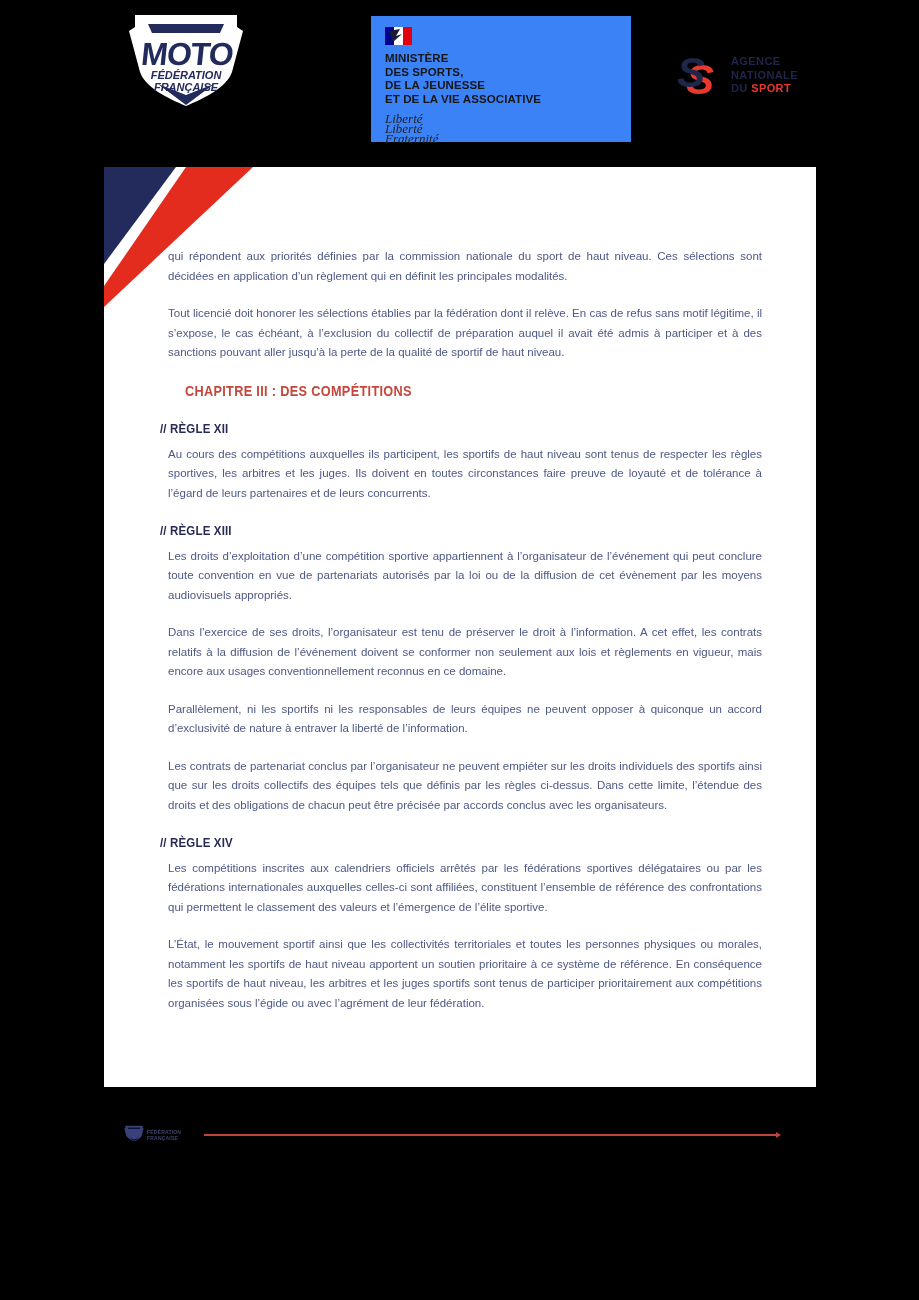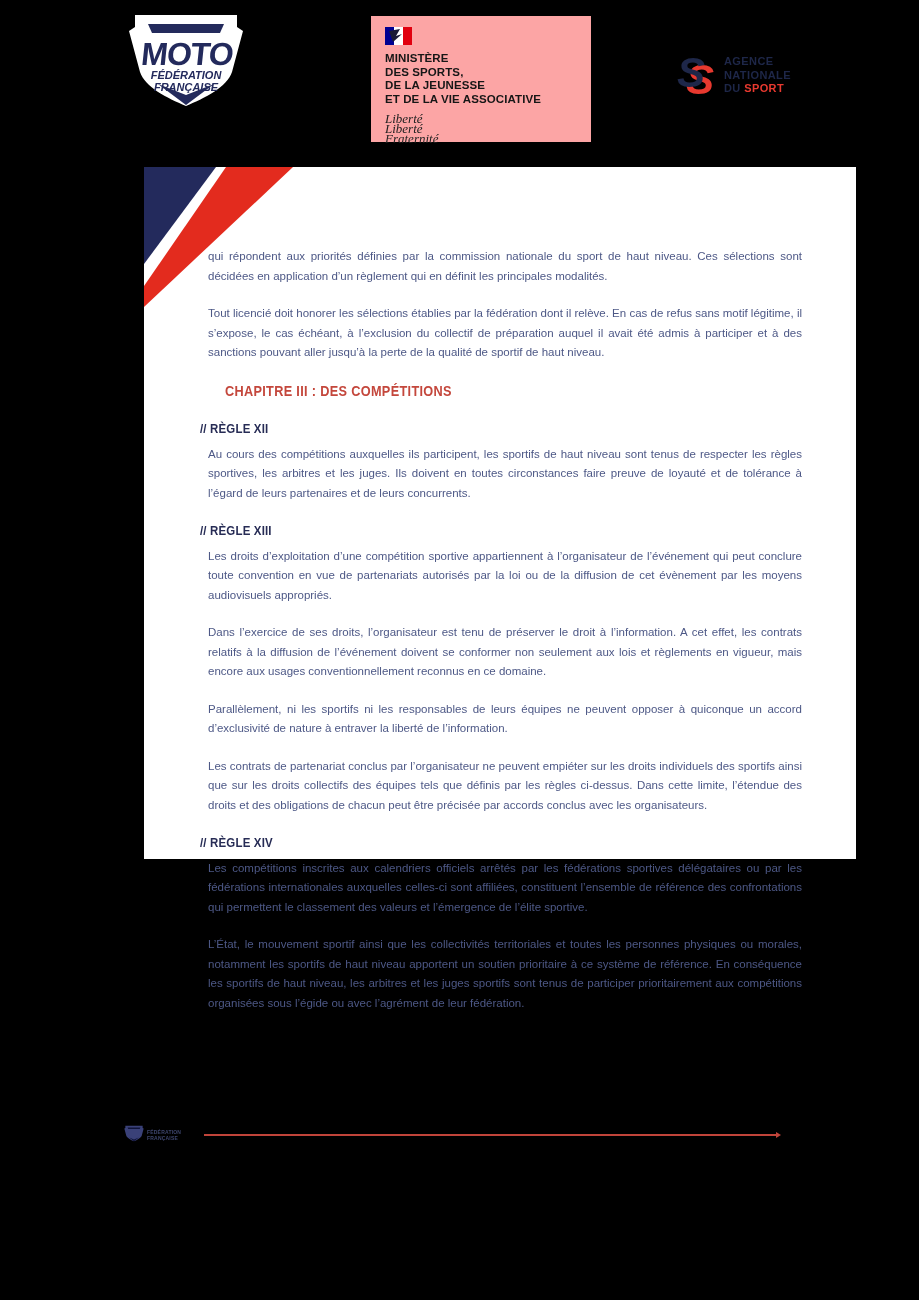--- a/index.html
+++ b/index.html
@@ -4,46 +4,45 @@
 <style>
   html,body { margin:0; padding:0; background:#000; }
   .stage {
     position:relative; width:919px; height:1300px; background:#000;
     font-family:"Liberation Sans", sans-serif; overflow:hidden;
   }
 
   
   .moto-logo { position:absolute; left:127px; top:12px; }
   .ministry-box {
-    position:absolute; left:371px; top:16px; width:220px; height:126px;
-    background:#fca5a5;
+    position:absolute; left:371px; top:16px; width:260px; height:126px;
+    background:#3b82f6;
   }
   .ministry-flag { position:absolute; left:14px; top:11px; }
   .ministry-lines {
     position:absolute; left:14px; top:36px;
     font-weight:bold; color:#161616; font-size:11.5px; line-height:13.5px;
     letter-spacing:0.1px; white-space:nowrap;
   }
   .ministry-motto {
     position:absolute; left:14px; top:98px;
     font-family:"Liberation Serif", serif; font-style:italic;
     font-size:13px; line-height:10px; color:#222;
   }
   .ans-logo { position:absolute; left:676px; top:44px; display:flex; }
   .ans-text {
-    padding-top:11px; font-weight:bold; font-size:11px;
+    margin-left:7px; padding-top:11px; font-weight:bold; font-size:11px;
     line-height:13.5px; color:#1e2749; letter-spacing:0.4px; white-space:nowrap;
   }
   .ans-accent { color:#e8392f; }
 
   
   .page {
-    position:absolute; left:104px; top:167px; width:712px; height:692px;
+    position:absolute; left:104px; top:167px; width:712px; height:920px;
     background:#ffffff;
-    margin-left:40px;
   }
   .flag-decor { position:absolute; left:0; top:0; }
   .content {
     position:absolute; left:56px; top:80px; width:602px;
     color:#4d5886; font-size:11.5px; line-height:19.5px;
   }
   .content p { margin:0 0 18px 0; padding-left:8px; text-align:justify; }
   .chapter { margin:16px 0 17px 0; }
   .chapter > span {
     display:inline-block; transform:scaleX(0.82); transform-origin:center;

